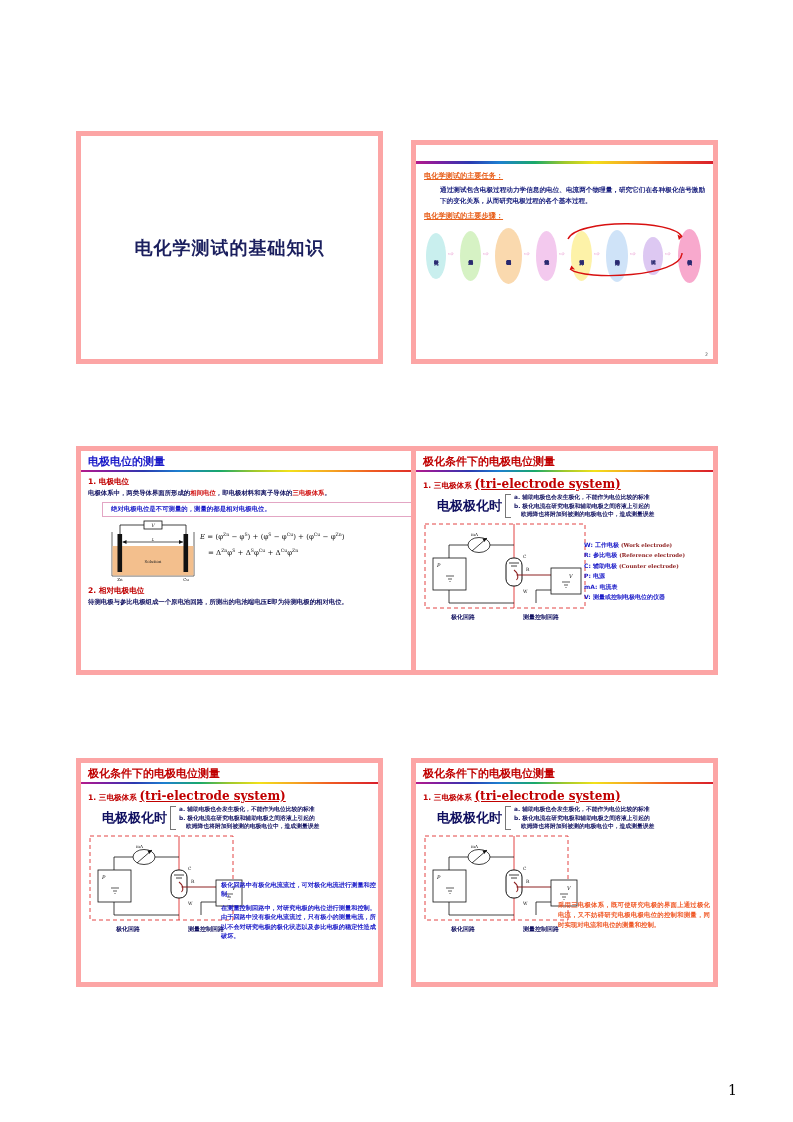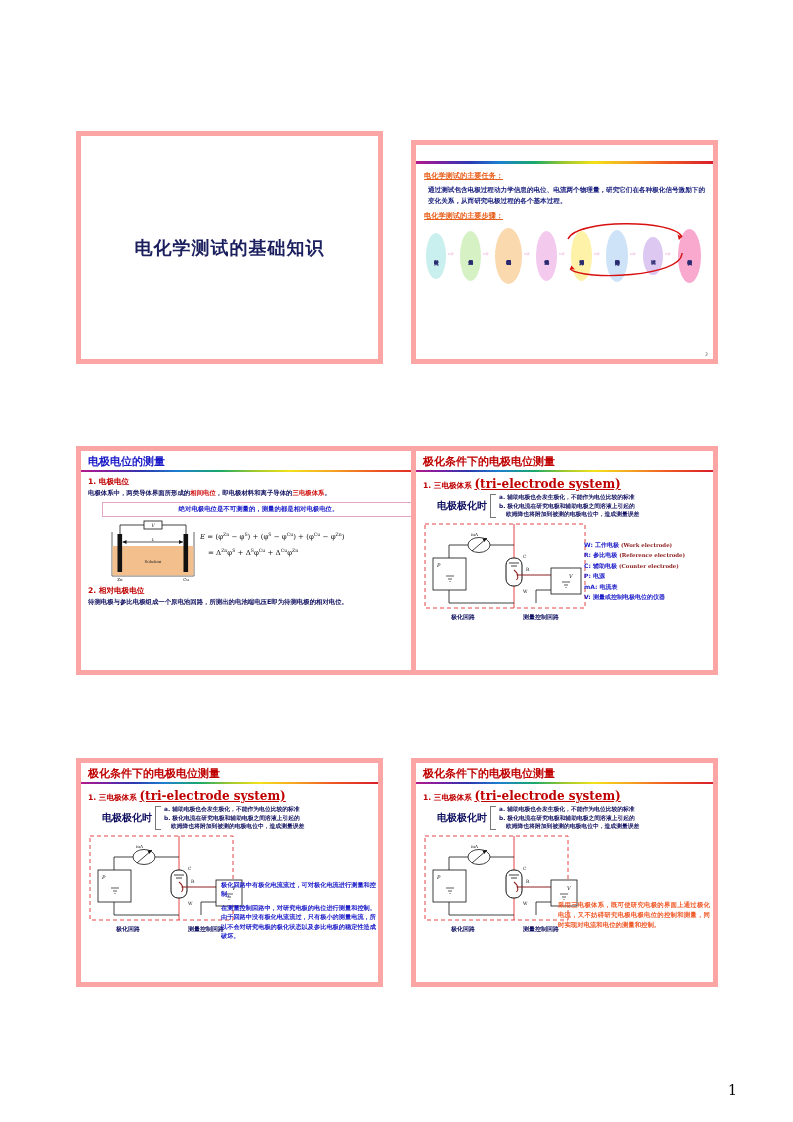--- a/index.html
+++ b/index.html
@@ -38,21 +38,21 @@
   
   .s2 .topbar{height:16px;}
   .s2 .body{padding:4px 8px 0 8px;}
   .head-ul{
     color:#e8601c;font-weight:bold;font-size:7.2px;
     text-decoration:underline;line-height:12px;margin:2px 0 3px 0;
     font-family:"DejaVu Sans","Liberation Sans",sans-serif;
   }
   .para-blue{
     color:#12197a;font-weight:bold;font-size:6.6px;line-height:10.5px;
-    margin:0 0 4px 4px;text-align:justify;
+    margin:0 0 4px 16px;text-align:justify;
   }
   .flow{position:relative;height:66px;margin-top:2px;}
   .ell{
     position:absolute;border-radius:50%;
     display:flex;align-items:center;justify-content:center;
     writing-mode:vertical-rl;text-orientation:upright;
     font-size:4.6px;font-weight:bold;color:#2a2a70;line-height:5.6px;
     text-align:center;letter-spacing:0px;padding:2px 0;box-sizing:border-box;
   }
   .arw{position:absolute;font-size:7px;color:#e89ad0;line-height:1;}
@@ -65,36 +65,36 @@
     padding:4px 6px 2px 7px;line-height:13px;letter-spacing:0px;
   }
   .sl-title.red{color:#c00000;}
   .sl-body{padding:3px 7px 0 7px;position:relative;height:100%;box-sizing:border-box;}
   .h-red{color:#c00000;font-weight:bold;font-size:7.6px;margin:2px 0 2px 0;}
   .h-red .en{font-family:"DejaVu Serif","Liberation Serif",serif;font-size:12px;text-decoration:underline;}
   .txt{color:#101060;font-weight:bold;font-size:6.4px;line-height:9.6px;}
   .red-word{color:#d01010;}
   .box-note{
     border:1px solid #e3a6c4;background:#fff;color:#1a1ac8;font-weight:bold;
-    font-size:6.4px;padding:2px 8px;margin:3px 6px 3px 14px;text-align:center;
+    font-size:6.4px;padding:2px 8px;margin:3px 6px 3px 14px;
   }
 
   
   .cellfig{position:relative;width:96px;height:62px;margin-left:18px;margin-top:2px;}
   .eqn{
     position:absolute;left:112px;top:8px;width:180px;
     font-family:"DejaVu Serif","Liberation Serif",serif;
     font-size:7px;color:#111;line-height:14px;
   }
   .eqn sup{font-size:4.6px;}
   .eqn i{font-style:italic;}
 
   
   .brace-row{display:flex;align-items:center;margin-top:1px;}
-  .brace-lbl{font-size:10px;font-weight:bold;color:#101060;white-space:nowrap;padding-right:2px;}
+  .brace-lbl{font-size:13px;font-weight:bold;color:#101060;white-space:nowrap;padding-right:2px;}
   .brace{
     width:5px;align-self:stretch;border-left:1px solid #777;
     border-top:1px solid #777;border-bottom:1px solid #777;
     margin:1px 3px 1px 1px;
   }
   .brace-items div{font-size:5.8px;font-weight:bold;color:#101060;line-height:8.6px;}
 
   
   .circuit{position:relative;}
 

